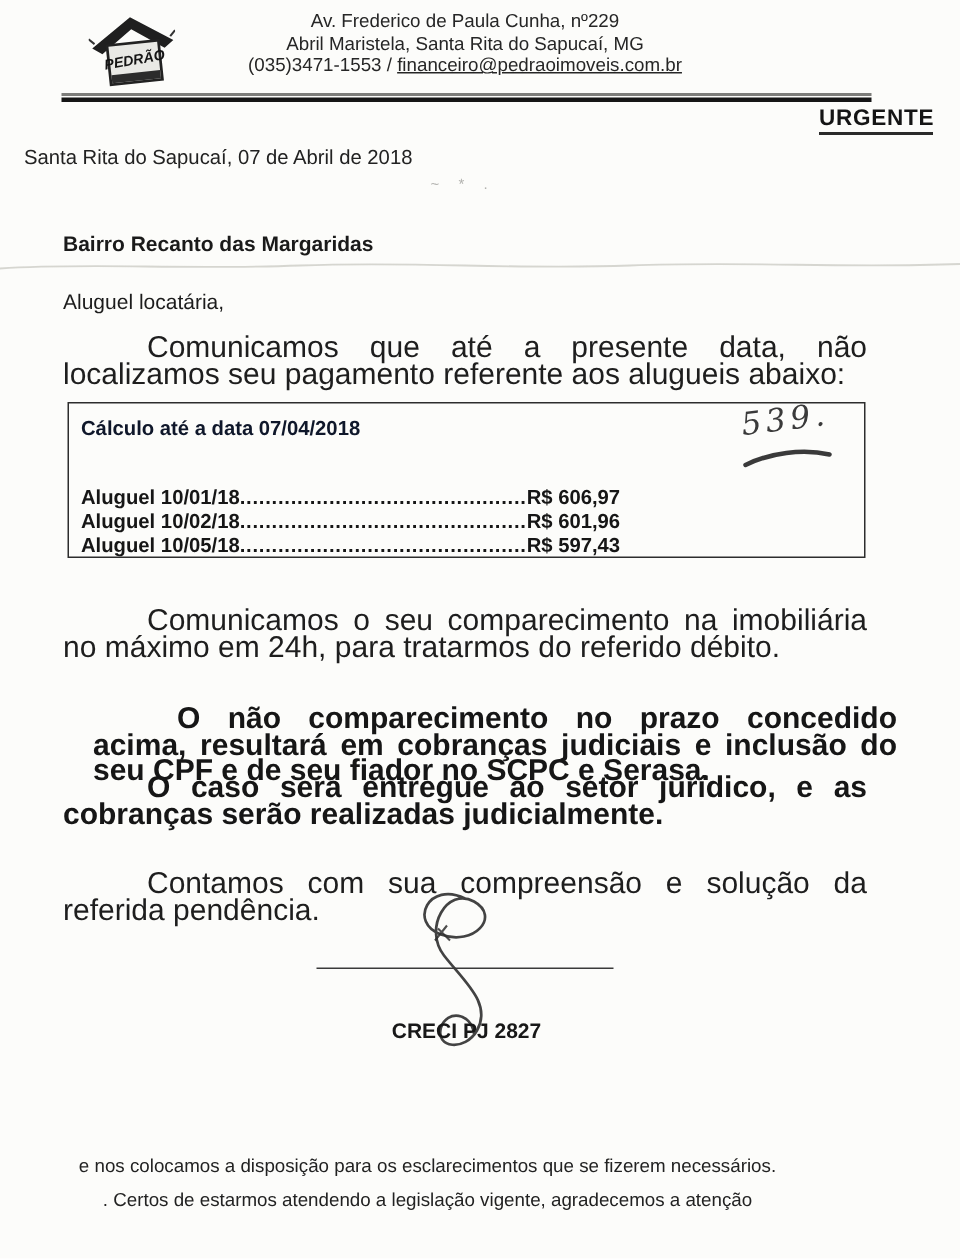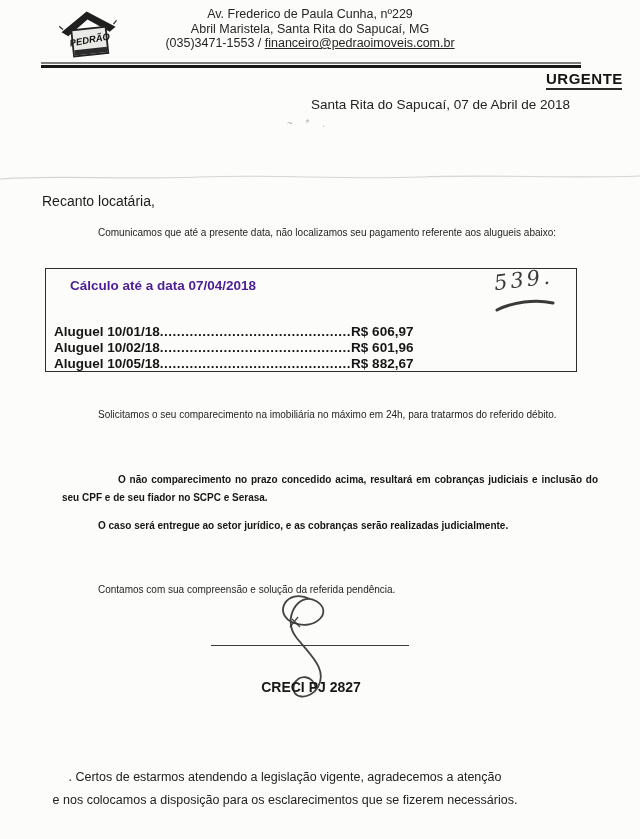--- a/index.html
+++ b/index.html
@@ -15,41 +15,41 @@
   .header-block .company { font-size:13px; }
   .email { text-decoration:underline; }
   .logo { position:absolute; top:8px; left:60px; width:58px; height:52px;
     transform:rotate(-6deg); }
   .rule { position:absolute; top:62px; left:41px; width:540px; }
   .rule .thin { height:1.5px; background:#7d7d7a; }
   .rule .thick { height:2.5px; background:#161616; margin-top:1.5px; }
   .urgent { position:absolute; top:70px; left:500px; width:76px;
     font-weight:bold; font-size:15px; letter-spacing:.5px;
     border-bottom:2px solid #2a2a2a; padding-bottom:1px; color:#151515;margin-left:46px; }
-  .dateline { position:absolute; top:97px; left:0; width:570px;
-    text-align:right; font-size:13.5px; color:#222; }
+  .dateline { position:absolute; top:97px; left:16px; width:570px;
+    text-align:left; font-size:13.5px; color:#222; }
   .scan-marks { position:absolute; top:118px; left:287px; font-size:10px;
     color:#9a9a96; letter-spacing:5px; opacity:.75; }
   
   .recipient { position:absolute; top:154px; left:42px;
     font-weight:bold; font-size:14px; color:#1a1a1a; }
   .wave { position:absolute; top:170px; left:0; width:640px; height:14px; }
   .salutation { position:absolute; top:193px; left:42px; font-size:14px; }
-  .para { position:absolute; left:42px; width:536px; font-size:10px;
+  .para { position:absolute; left:42px; width:536px; font-size:20px;
     line-height:17.5px; text-align:justify; text-align-last:left;
     text-indent:56px; color:#1e1e1e; }
   .p-intro   { top:224px; }
   .p-request { top:406px; }
   .p-warn1   { top:471px; font-weight:bold; color:#161616;margin-left:20px; }
   .p-warn2   { top:517px; font-weight:bold; color:#161616; }
   .p-closing { top:581px; }
   
   .debt-box { position:absolute; top:268px; left:45px; width:532px; height:104px;
     border:1.5px solid #2d2d2d; padding:9px 0 0 8px; background:transparent; }
-  .debt-box .title { font-weight:bold; font-size:13.5px; color:#4c1d95;margin-left:16px; }
+  .debt-box .title { font-weight:bold; font-size:13.5px; color:#0f172a; }
   .debt-rows { margin-top:31px; }
   .debt-row { font-weight:bold; font-size:13.5px; line-height:16px;
     white-space:nowrap; color:#161616; }
   .debt-row .dots { letter-spacing:.5px; }
   .handwritten { position:absolute; top:267px; left:494px; width:70px;
     font-family:"DejaVu Serif", serif; font-style:italic; font-size:21px;
     letter-spacing:3px; color:#3a3a3a; transform:rotate(-7deg); }
   .swoosh { position:absolute; top:296px; left:495px; width:62px; height:18px; }
   
   .sig-flourish { position:absolute; top:593px; left:252px; width:96px; height:112px; }
@@ -88,59 +88,60 @@
   <div class="rule">
     <div class="thin"></div>
     <div class="thick"></div>
   </div>
 
   <div class="urgent">URGENTE</div>
 
   <div class="dateline">Santa Rita do Sapucaí, 07 de Abril de 2018</div>
   <div class="scan-marks">~ * .</div>
 
+  <div class="recipient">Bairro Recanto das Margaridas</div>
 
   <div class="wave">
     <svg viewBox="0 0 640 14" width="640" height="14">
       <path d="M0 9 C60 5 120 10 200 7 C280 4 340 10 420 7 C500 4 560 9 640 6" fill="none" stroke="#ccccc6" stroke-width="1.2" opacity="0.8"></path>
     </svg>
   </div>
 
-  <div class="salutation">Recanto locatária,</div>
+  <div class="salutation">Aluguel locatária,</div>
 
   <div class="para p-intro">Comunicamos que até a presente data, não localizamos seu pagamento referente aos alugueis abaixo:</div>
 
   <div class="debt-box">
     <div class="title">Cálculo até a data 07/04/2018</div>
     <div class="debt-rows">
       <div class="debt-row"><span>Aluguel 10/01/18</span><span class="dots">.............................................</span><span>R$ 606,97</span></div>
       <div class="debt-row"><span>Aluguel 10/02/18</span><span class="dots">.............................................</span><span>R$ 601,96</span></div>
-      <div class="debt-row"><span>Aluguel 10/05/18</span><span class="dots">.............................................</span><span>R$ 882,67</span></div>
+      <div class="debt-row"><span>Aluguel 10/05/18</span><span class="dots">.............................................</span><span>R$ 597,43</span></div>
     </div>
   </div>
 
   <div class="handwritten">539.</div>
   <div class="swoosh">
     <svg viewBox="0 0 62 18" width="62" height="18">
       <path d="M2 14 C18 6 40 3 58 7" fill="none" stroke="#3a3a3a" stroke-width="3" stroke-linecap="round"></path>
     </svg>
   </div>
 
-  <div class="para p-request">Solicitamos o seu comparecimento na imobiliária no máximo em 24h, para tratarmos do referido débito.</div>
+  <div class="para p-request">Comunicamos o seu comparecimento na imobiliária no máximo em 24h, para tratarmos do referido débito.</div>
   <div class="para p-warn1">O não comparecimento no prazo concedido acima, resultará em cobranças judiciais e inclusão do seu CPF e de seu fiador no SCPC e Serasa.</div>
   <div class="para p-warn2">O caso será entregue ao setor jurídico, e as cobranças serão realizadas judicialmente.</div>
   <div class="para p-closing">Contamos com sua compreensão e solução da referida pendência.</div>
 
   <div class="sig-flourish">
     <svg viewBox="0 0 96 112" width="96" height="112">
       <path d="M58 6 C34 -6 20 22 42 30 C64 38 82 18 64 8 C46 -2 30 26 44 44 C58 62 76 76 66 94 C58 108 38 106 42 92 C46 80 62 82 64 96" fill="none" stroke="#2f2f2f" stroke-width="1.8" stroke-linecap="round" opacity="0.9"></path>
       <path d="M40 26 L48 34 M46 24 L38 34" stroke="#2f2f2f" stroke-width="1.4" opacity="0.85" fill="none"></path>
     </svg>
   </div>
   <div class="sig-line"></div>
   <div class="sig-creci">CRECI PJ 2827</div>
 
   <div class="footer">
+    <div>e nos colocamos a disposição para os esclarecimentos que se fizerem necessários.</div>
     <div>. Certos de estarmos atendendo a legislação vigente, agradecemos a atenção</div>
-    <div>e nos colocamos a disposição para os esclarecimentos que se fizerem necessários.</div>
   </div>
 
 </div>
 
 </body></html>

